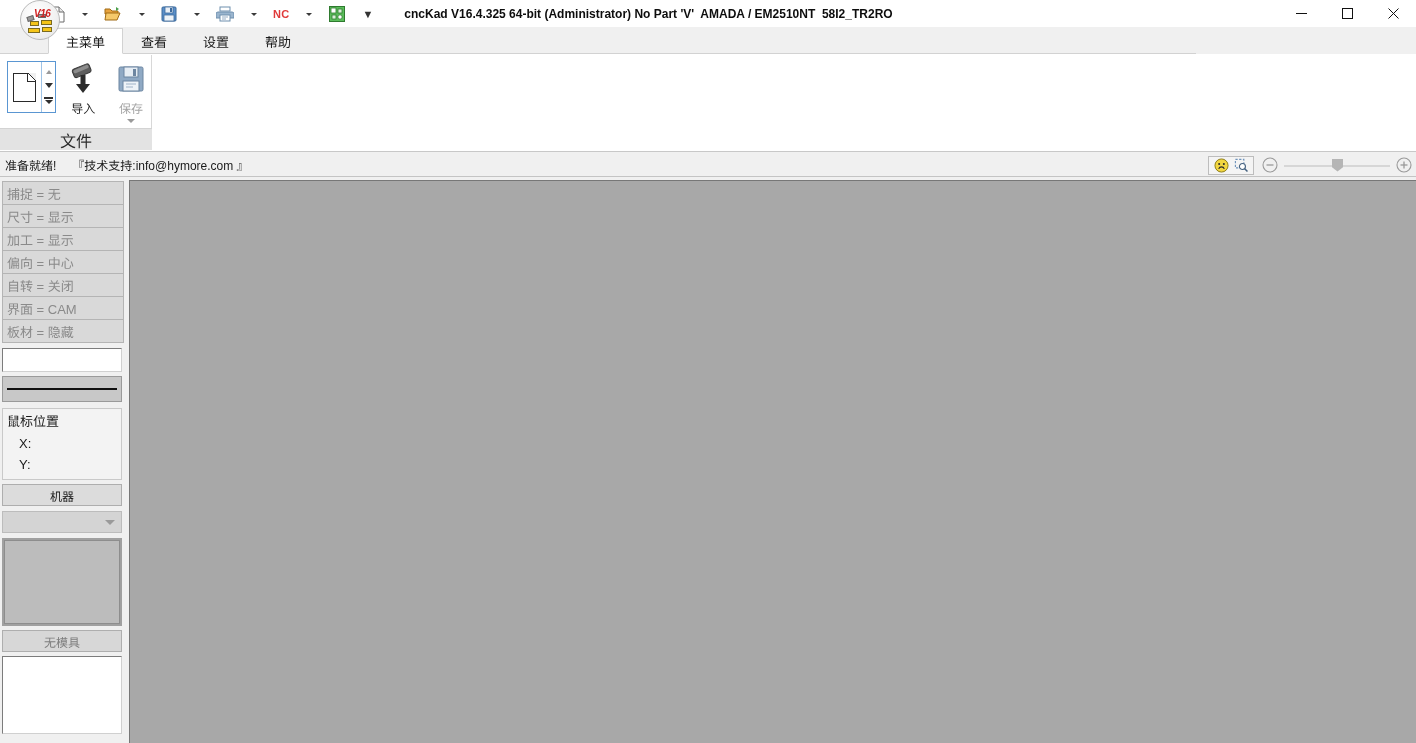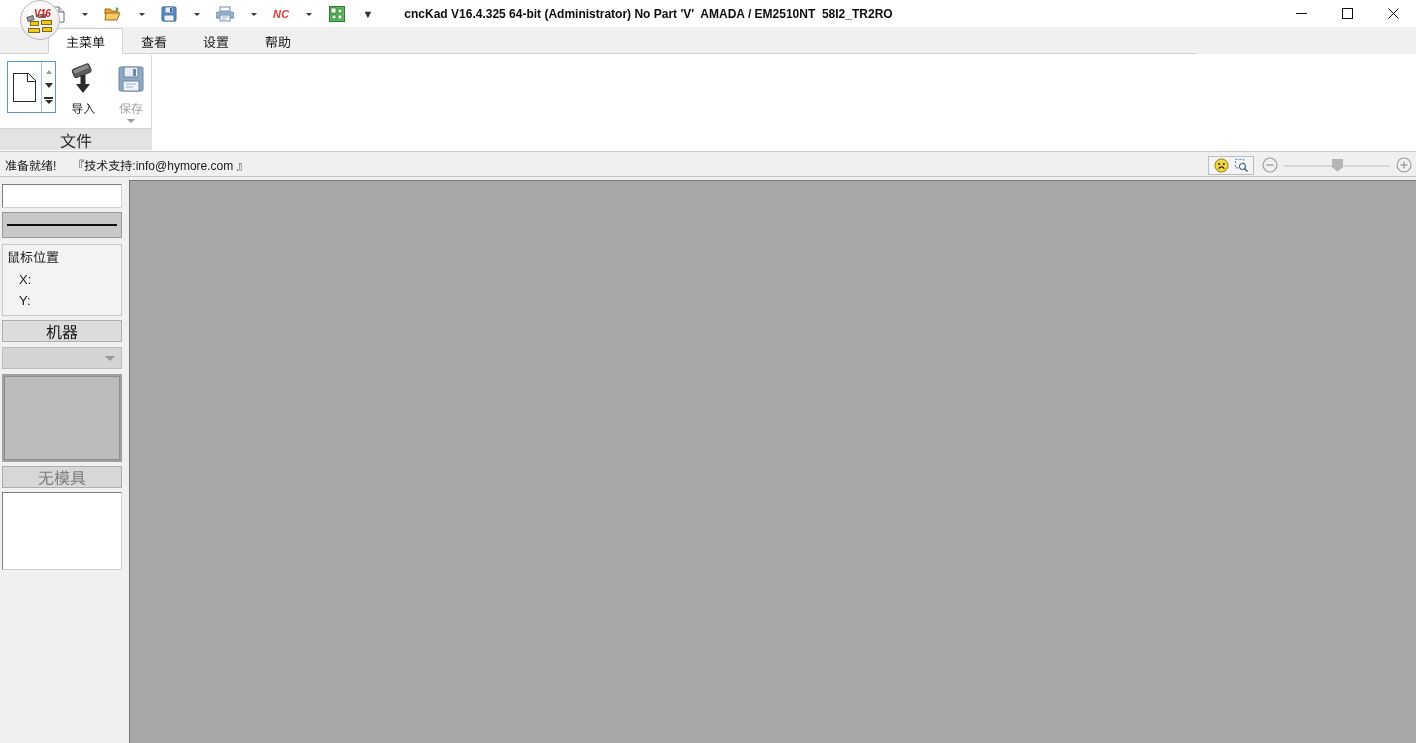--- a/index.html
+++ b/index.html
@@ -37,21 +37,21 @@
   .lb1 { left: 9px;  top: 20px; width: 9px;  height: 5px; }
   .lb2 { left: 20px; top: 19px; width: 11px; height: 5px; }
   .lb3 { left: 7px;  top: 27px; width: 12px; height: 5px; }
   .lb4 { left: 21px; top: 26px; width: 10px; height: 5px; }
   .logo-gray { position: absolute; background: #9a9a9a; border: 1px solid #6a6a6a; }
   .lg1 { left: 6px; top: 15px; width: 7px; height: 5px; transform: rotate(-18deg); }
   .lg2 { left: 17px; top: 13px; width: 8px; height: 4px; }
 
   .qat {
     position: absolute; left: 48px; top: 3px; height: 22px;
-    display: flex; align-items: center; gap: 12px; font-style: italic;
+    display: flex; align-items: center; gap: 12px;
   }
   .qat-btn {
     display: flex; align-items: center; justify-content: center;
     height: 22px; padding: 0 2px; cursor: default;
   }
   .qat-arrow {
     width: 11px; height: 22px; display: flex; align-items: center; justify-content: center;
     cursor: default;
   }
   .caret-dn {
@@ -238,21 +238,21 @@
     margin: 6px 4px 0 2px; height: 72px;
     background: #f3f3f3; border: 1px solid #c9c9c9;
     padding: 2px 0 0 4px;
   }
   .mp-title { font-size: 13px; color: #1a1a1a; }
   .mp-row { font-size: 13px; color: #1a1a1a; padding-left: 12px; margin-top: 6px; }
   .sb-header {
     margin: 4px 4px 0 2px; height: 22px;
     background: #dcdcdc; border: 1px solid #aeaeae;
     display: flex; align-items: center; justify-content: center;
-    font-size: 16px; color: #1a1a1a;
+    font-size: 12px; color: #1a1a1a;
     cursor: default;
   }
   .sb-header.dim { color: #7d7d7d; background: #d7d7d7; }
   .sb-combo {
     margin: 5px 4px 0 2px; height: 22px;
     background: #d4d4d4; border: 1px solid #bcbcbc;
     display: flex; align-items: center; justify-content: flex-end;
     padding-right: 6px; cursor: default;
   }
   .combo-caret {
@@ -484,20 +484,29 @@
           <circle cx="8" cy="8" r="7" fill="none" stroke="#9a9a9a" stroke-width="1.1"></circle>
           <line x1="4.5" y1="8" x2="11.5" y2="8" stroke="#9a9a9a" stroke-width="1.3"></line>
           <line x1="8" y1="4.5" x2="8" y2="11.5" stroke="#9a9a9a" stroke-width="1.3"></line>
         </svg>
       </div>
     </div>
   </div>
 
   <div class="sidebar">
 
+    <div class="prop-list">
+      <div class="prop-item">捕捉 = 无</div>
+      <div class="prop-item">尺寸 = 显示</div>
+      <div class="prop-item">加工 = 显示</div>
+      <div class="prop-item">偏向 = 中心</div>
+      <div class="prop-item">自转 = 关闭</div>
+      <div class="prop-item">界面 = CAM</div>
+      <div class="prop-item">板材 = 隐藏</div>
+    </div>
 
     <div class="sb-input"></div>
 
     <div class="sb-linebox">
       <i></i>
     </div>
 
     <div class="mousepos">
       <div class="mp-title">鼠标位置</div>
       <div class="mp-row">X:</div>

